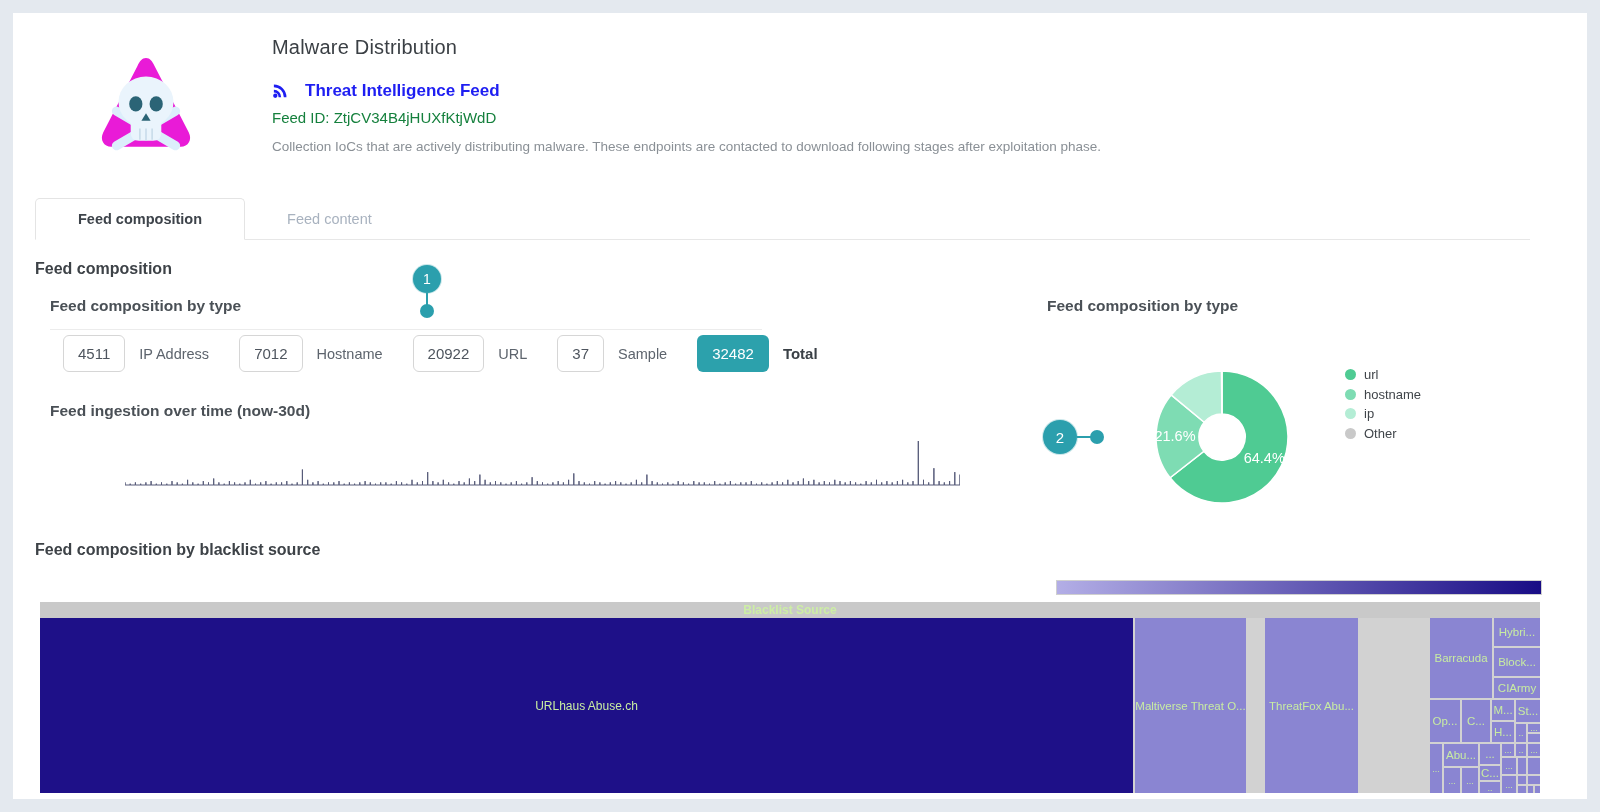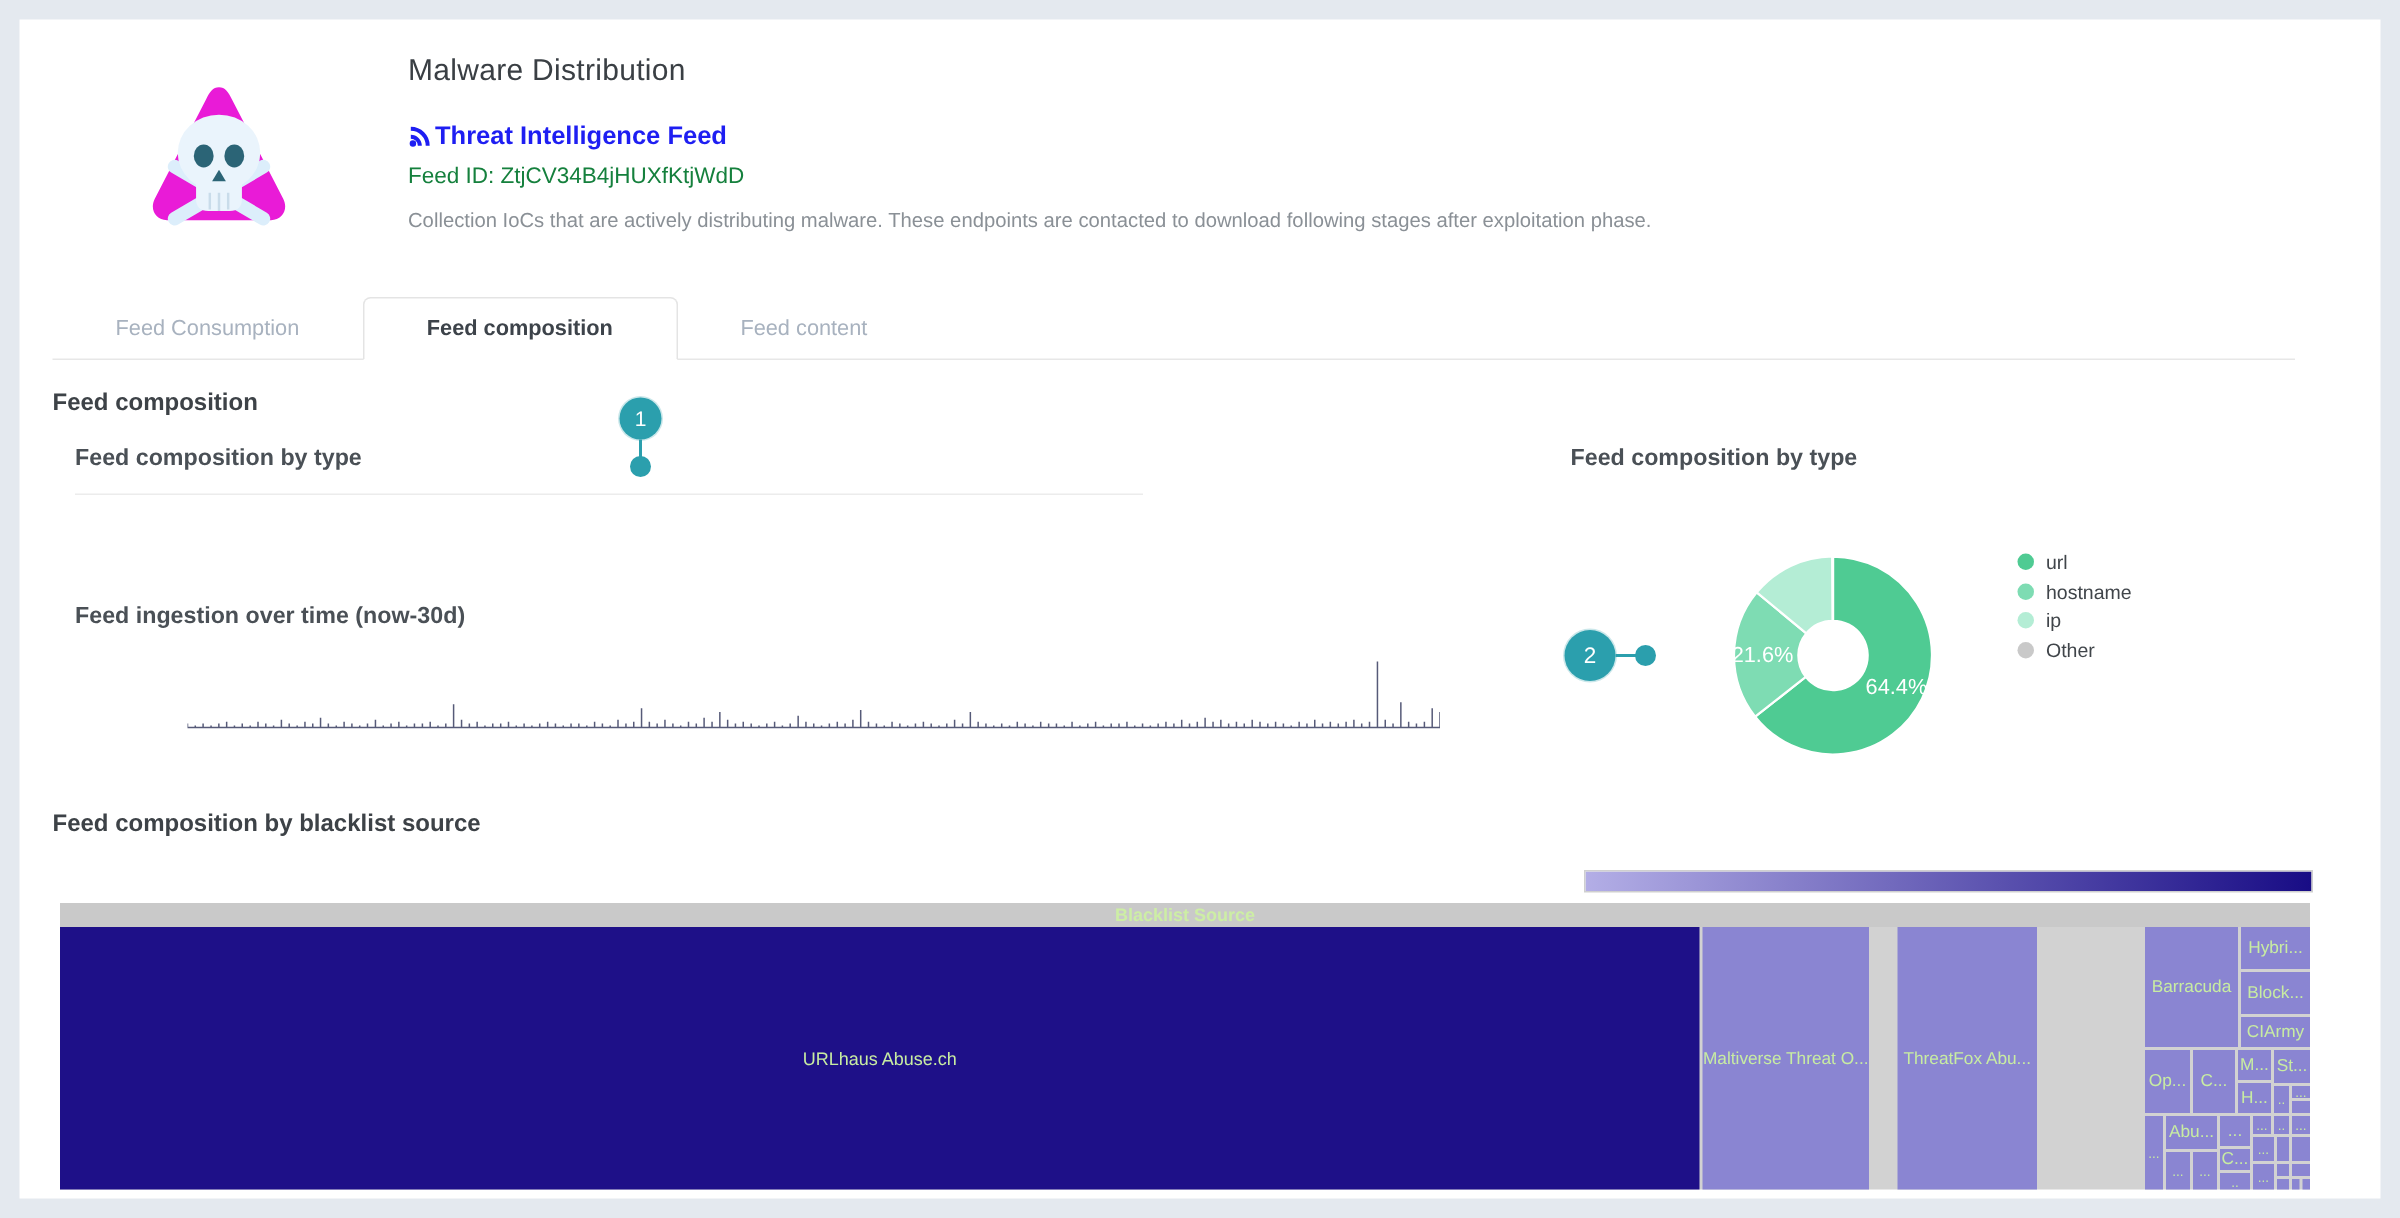--- a/index.html
+++ b/index.html
@@ -3,21 +3,21 @@
 <meta charset="utf-8">
 <style>
   html,body{margin:0;padding:0;width:1600px;height:812px;overflow:hidden;
     background:#e4e9ef;font-family:"Liberation Sans",sans-serif;}
   .card{position:absolute;left:13px;top:13px;width:1574px;height:786px;background:#fff;}
   .abs{position:absolute;}
 
   
   .app-icon{left:82px;top:40px;width:102px;height:106px;}
   .page-title{left:259px;top:23px;font-size:20px;color:#3a3f44;font-weight:400;letter-spacing:.2px;}
-  .feed-link{left:259px;top:68px;font-size:17px;font-weight:700;color:#1e1ef2;display:flex;align-items:center;gap:3px;cursor:pointer;text-decoration:none;justify-content:flex-end;}
+  .feed-link{left:259px;top:68px;font-size:17px;font-weight:700;color:#1e1ef2;display:flex;align-items:center;gap:18px;cursor:pointer;text-decoration:none;justify-content:flex-end;}
   .feed-id{left:259px;top:96px;font-size:15px;color:#15803d;}
   .feed-desc{left:259px;top:126px;font-size:13.5px;color:#8a9096;width:1000px;}
 
   
   .tabbar{left:22px;top:183px;width:1495px;height:43px;display:flex;align-items:flex-end;border-bottom:1px solid #e7e7e7;}
   .tab{padding:12px 42px;font-size:14.5px;color:#a8b2bf;cursor:pointer;white-space:nowrap;}
   .tab.active{background:#fff;border:1px solid #e4e4e4;border-bottom:1px solid #fff;border-radius:5px 5px 0 0;
     margin-bottom:-1px;color:#3d434a;font-weight:700;}
 
   .h-section{left:22px;top:247px;font-size:16px;font-weight:700;color:#3d4247;}
@@ -85,29 +85,40 @@
         <path d="M2 7.6 a 6.4 6.4 0 0 1 6.4 6.4" stroke="#1e1ef2" stroke-width="2.8" fill="none"></path>
         <circle cx="3.5" cy="12.5" r="2.3" fill="#1e1ef2"></circle>
       </svg>
     </span>
     <span>Threat Intelligence Feed</span>
   </a>
   <div class="abs feed-id">Feed ID: ZtjCV34B4jHUXfKtjWdD</div>
   <div class="abs feed-desc">Collection IoCs that are actively distributing malware. These endpoints are contacted to download following stages after exploitation phase.</div>
 
   <div class="abs tabbar">
-    <div class="tab">Feed Consumption</div>
     <div class="tab active">Feed composition</div>
     <div class="tab">Feed content</div>
   </div>
 
   <div class="abs h-section">Feed composition</div>
   <div class="abs h-sub" style="left:37px;top:284px;">Feed composition by type</div>
   <div class="abs divider"></div>
 
+  <div class="abs stats">
+    <span class="stat-box">4511</span>
+    <span class="stat-label">IP Address</span>
+    <span class="stat-box">7012</span>
+    <span class="stat-label">Hostname</span>
+    <span class="stat-box">20922</span>
+    <span class="stat-label">URL</span>
+    <span class="stat-box">37</span>
+    <span class="stat-label">Sample</span>
+    <span class="stat-total">32482</span>
+    <span class="stat-total-label">Total</span>
+  </div>
 
   <div class="abs beacon-circle" style="left:400px;top:252px;width:28px;height:28px;">
     <span>1</span>
   </div>
   <div class="abs beacon-line" style="left:413px;top:280px;width:2px;height:12px;"></div>
   <div class="abs beacon-dot" style="left:407px;top:291px;"></div>
 
   <div class="abs h-sub" style="left:37px;top:389px;">Feed ingestion over time (now-30d)</div>
   <div class="abs" style="left:112px;top:423px;width:835px;height:52px;">
     <svg id="sparkline" width="835" height="52">

